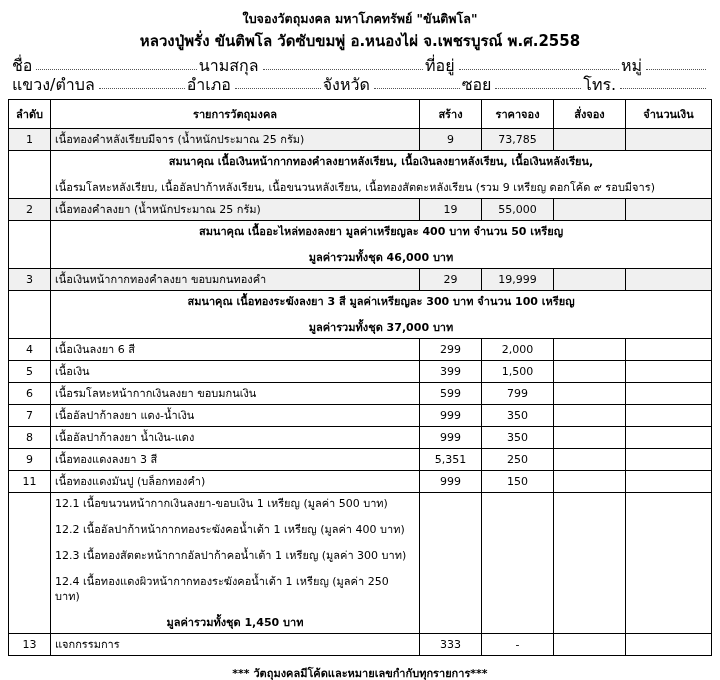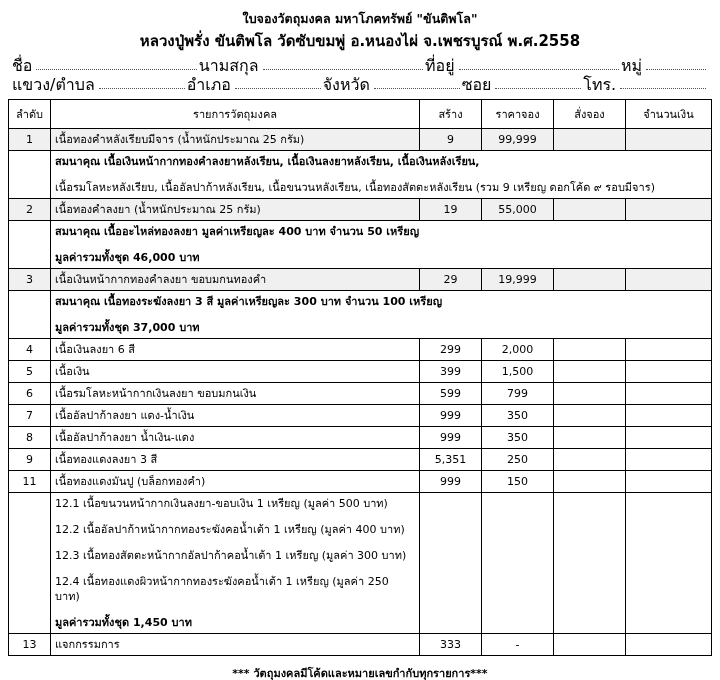--- a/index.html
+++ b/index.html
@@ -67,32 +67,32 @@
   }
   table.main th, table.main td {
     border: 1px solid #000;
     font-size: 11px;
     padding: 3px 4px;
     vertical-align: middle;
     line-height: 15px;
   }
   table.main th {
     text-align: center;
-    font-weight: normal;
+    font-weight: bold;
     height: 22px;
   }
   .col-no { width: 42px; }
   .col-desc { width: auto; }
   .col-made { width: 62px; }
   .col-price { width: 72px; }
   .col-order { width: 72px; }
   .col-amount { width: 86px; }
   .c { text-align: center; }
   .shade { background: #f0f0f0; }
-  .bold { font-weight: bold; }
+  .bold { font-weight: bold; text-align: center; }
   .sub {
     font-size: 10.5px;
     line-height: 15px;
   }
   .note {
     text-align: center;
     font-weight: bold;
     font-size: 11px;
     margin-top: 8px;
     margin-bottom: 6px;
@@ -156,21 +156,21 @@
         <th>สั่งจอง</th>
         <th>จำนวนเงิน</th>
       </tr>
     </thead>
     <tbody>
 
       <tr>
         <td class="c shade">1</td>
         <td class="shade">เนื้อทองคำหลังเรียบมีจาร (น้ำหนักประมาณ 25 กรัม)</td>
         <td class="c shade">9</td>
-        <td class="c shade">99,999</td>
+        <td class="c shade">73,785</td>
         <td class="c shade"></td>
         <td class="c shade"></td>
       </tr>
       <tr>
         <td class="c"></td>
         <td colspan="5" class="sub cell-lines">
           <div class="bold">สมนาคุณ เนื้อเงินหน้ากากทองคำลงยาหลังเรียน, เนื้อเงินลงยาหลังเรียน, เนื้อเงินหลังเรียน,</div>
           <div>เนื้อรมโลหะหลังเรียบ, เนื้ออัลปาก้าหลังเรียน, เนื้อขนวนหลังเรียน, เนื้อทองสัตตะหลังเรียน (รวม 9 เหรียญ ดอกโค้ด ๙ รอบมีจาร)</div>
         </td>
       </tr>

